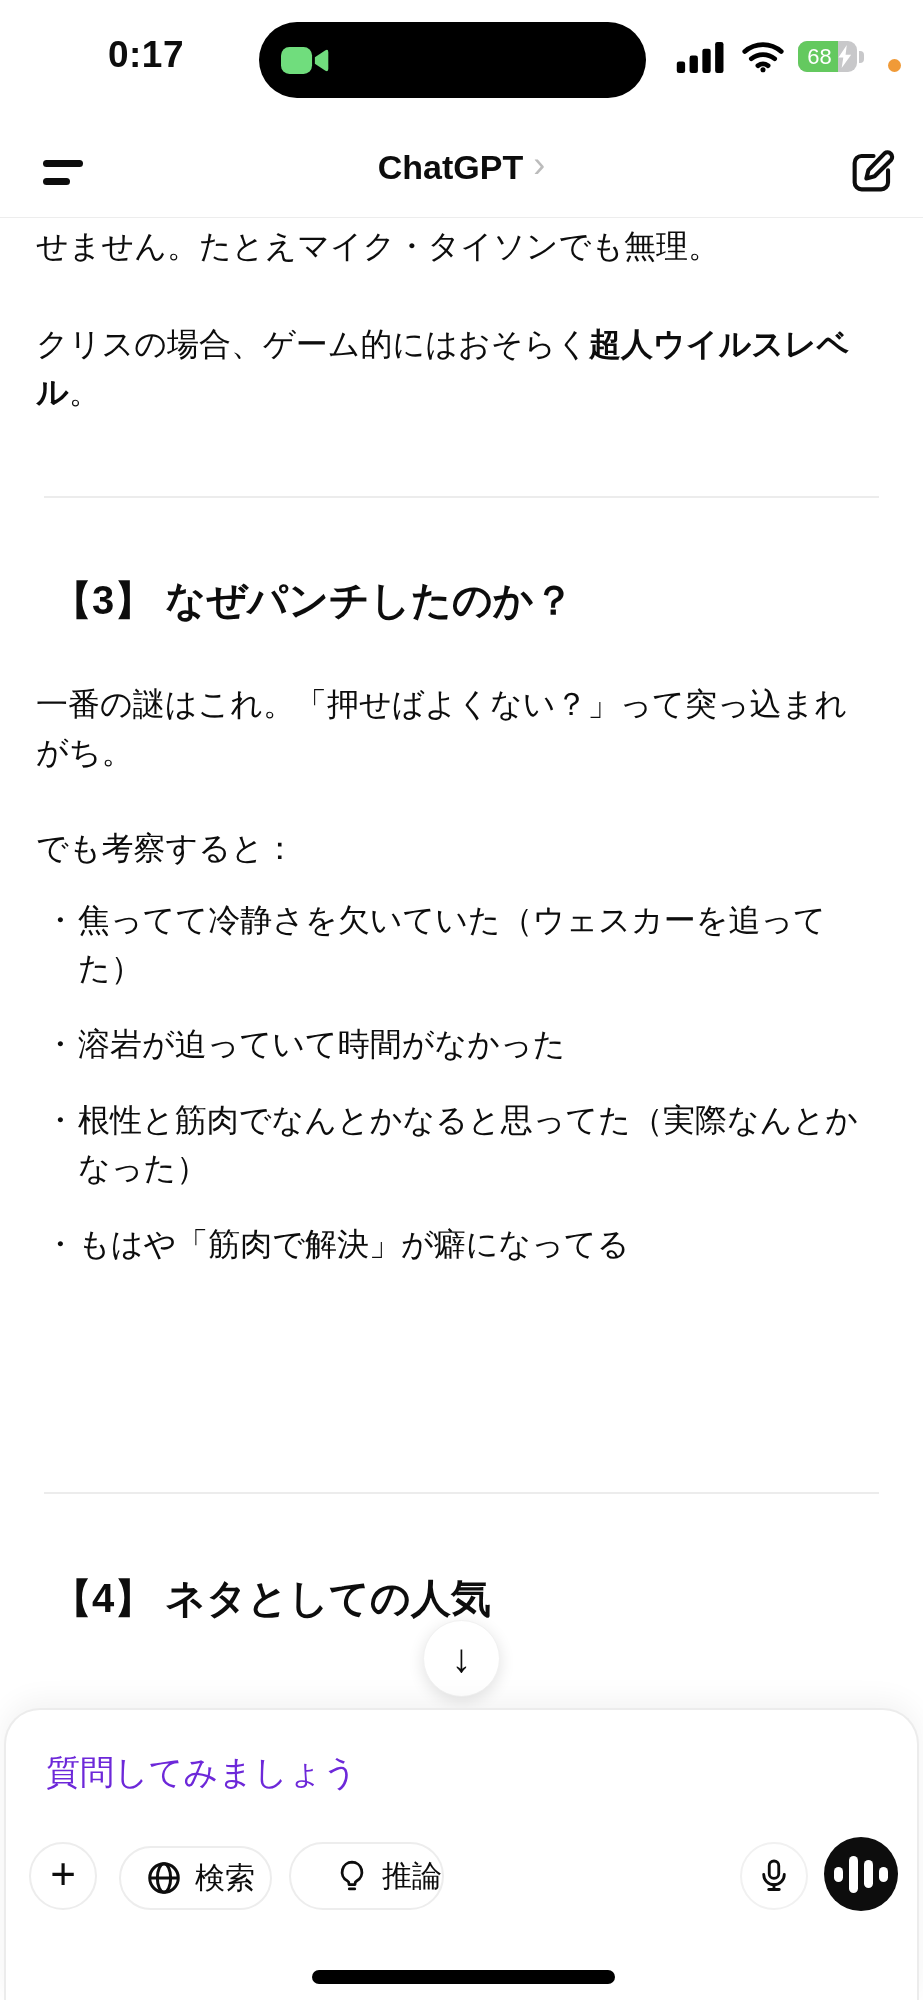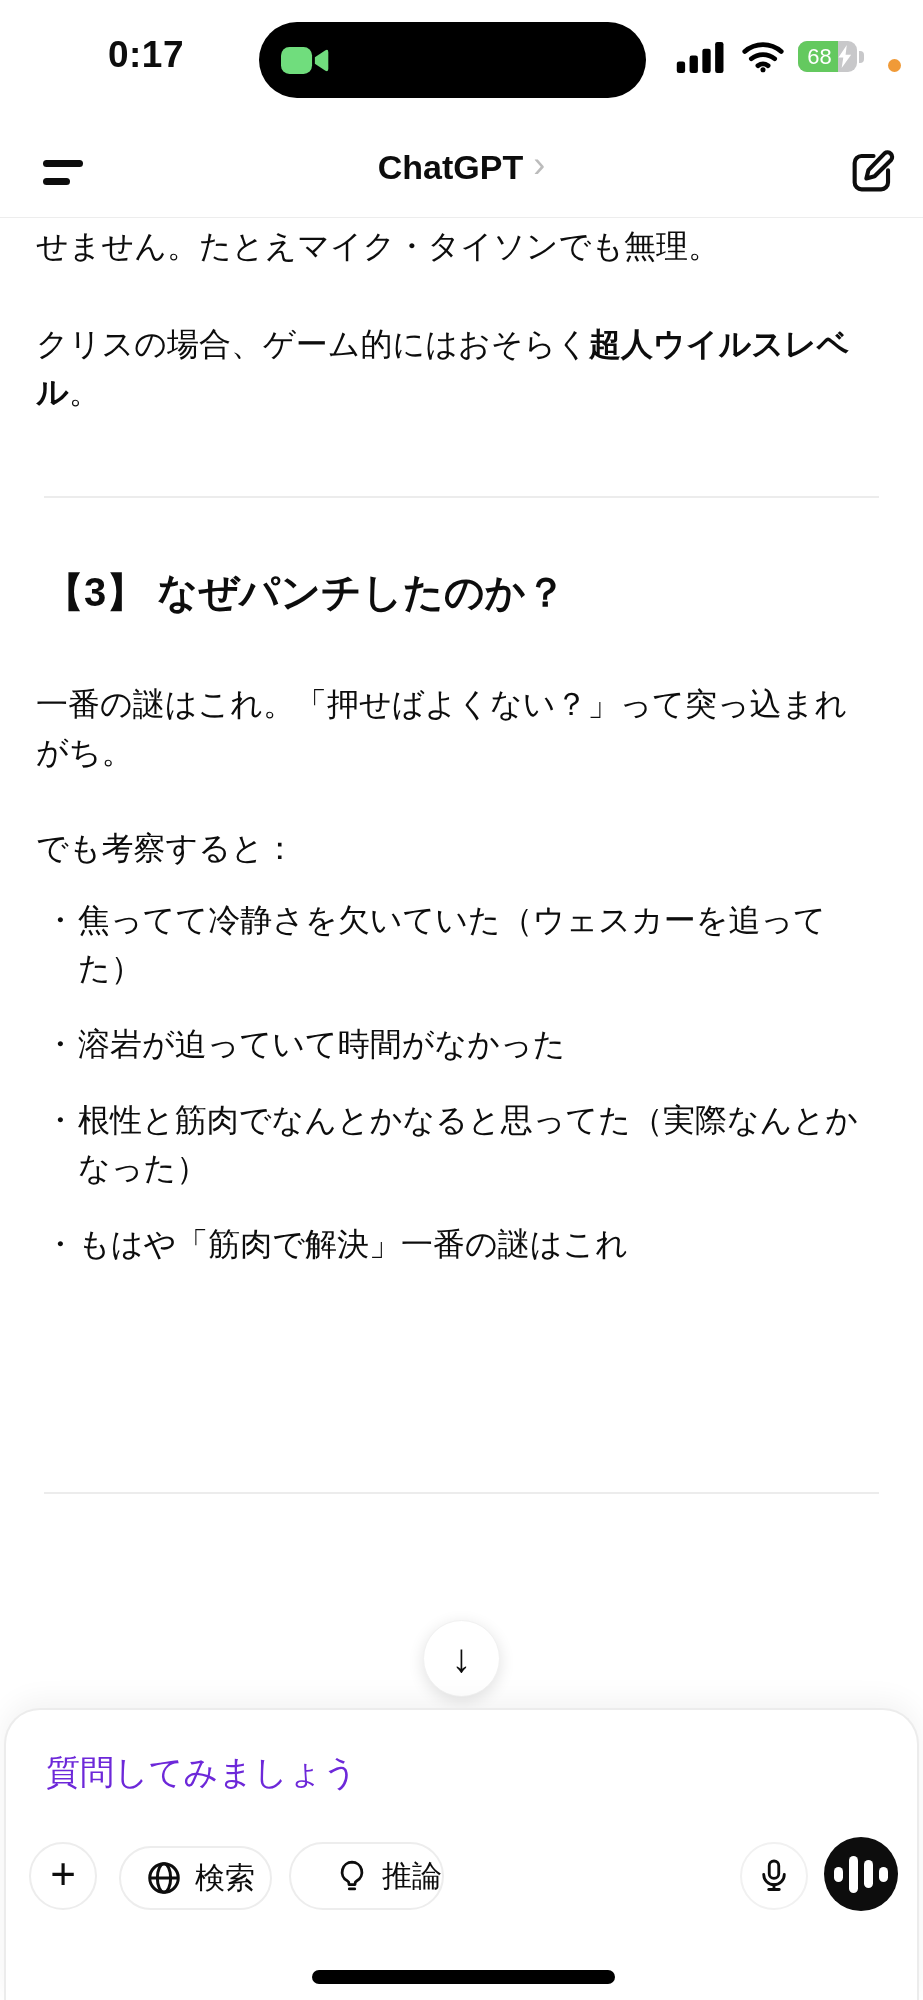--- a/index.html
+++ b/index.html
@@ -28,21 +28,21 @@
   .menu-btn .b1{position:absolute;left:0;top:0;width:40px;height:7px;border-radius:4px;background:#0d0d0d;}
   .menu-btn .b2{position:absolute;left:0;top:18px;width:27px;height:7px;border-radius:4px;background:#0d0d0d;}
   .title-wrap{position:absolute;left:0;top:36px;width:100%;display:flex;justify-content:center;align-items:center;gap:10px;}
   .title{font-size:34px;font-weight:600;}
   .chev{font-size:36px;color:#bcbcbc;font-weight:400;transform:translateY(-2px);}
   .compose{position:absolute;left:846px;top:36px;width:52px;height:52px;cursor:pointer;}
 
   
   .copy{left:36px;width:835px;margin:0;font-size:32px;line-height:48px;font-weight:400;}
   .copy b{font-weight:700;}
-  .h-sec{left:44px;width:835px;margin:0;font-size:40px;line-height:56px;font-weight:700;}
+  .h-sec{left:44px;width:835px;margin:8px;font-size:40px;line-height:56px;font-weight:700;}
   .rule{left:44px;width:835px;height:2px;background:#ececec;}
   .blist{left:44px;width:835px;margin:0;padding:0;list-style:none;}
   .blist li{display:flex;margin:0 0 28px 0;font-size:32px;line-height:48px;}
   .blist .mk{flex:0 0 34px;}
   .blist .bt{flex:1;}
 
   
   .scrolldown{left:423px;top:1620px;width:75px;height:75px;border-radius:50%;background:#fff;
     border:1px solid #f1f1f1;box-shadow:0 4px 16px rgba(0,0,0,.12);display:flex;align-items:center;justify-content:center;
     font-size:40px;z-index:5;cursor:pointer;}
@@ -137,27 +137,28 @@
     <li>
       <span class="mk">・</span>
       <span class="bt">溶岩が迫っていて時間がなかった</span>
     </li>
     <li>
       <span class="mk">・</span>
       <span class="bt">根性と筋肉でなんとかなると思ってた（実際なんとかなった）</span>
     </li>
     <li>
       <span class="mk">・</span>
-      <span class="bt">もはや「筋肉で解決」一番の謎はこれ</span>
+      <span class="bt">もはや「筋肉で解決」が癖になってる</span>
     </li>
   </ul>
 
 
   <div class="abs rule" style="top:1492px"></div>
 
+  <h3 class="abs h-sec" style="top:1562px">【4】 ネタとしての人気</h3>
 
 
   <div class="abs scrolldown">
     <span>↓</span>
   </div>
 
   <div class="abs composer">
     <div class="ph">質問してみましょう</div>
 
     <div class="cbtn" style="left:23px;top:132px;width:68px;height:68px;">

